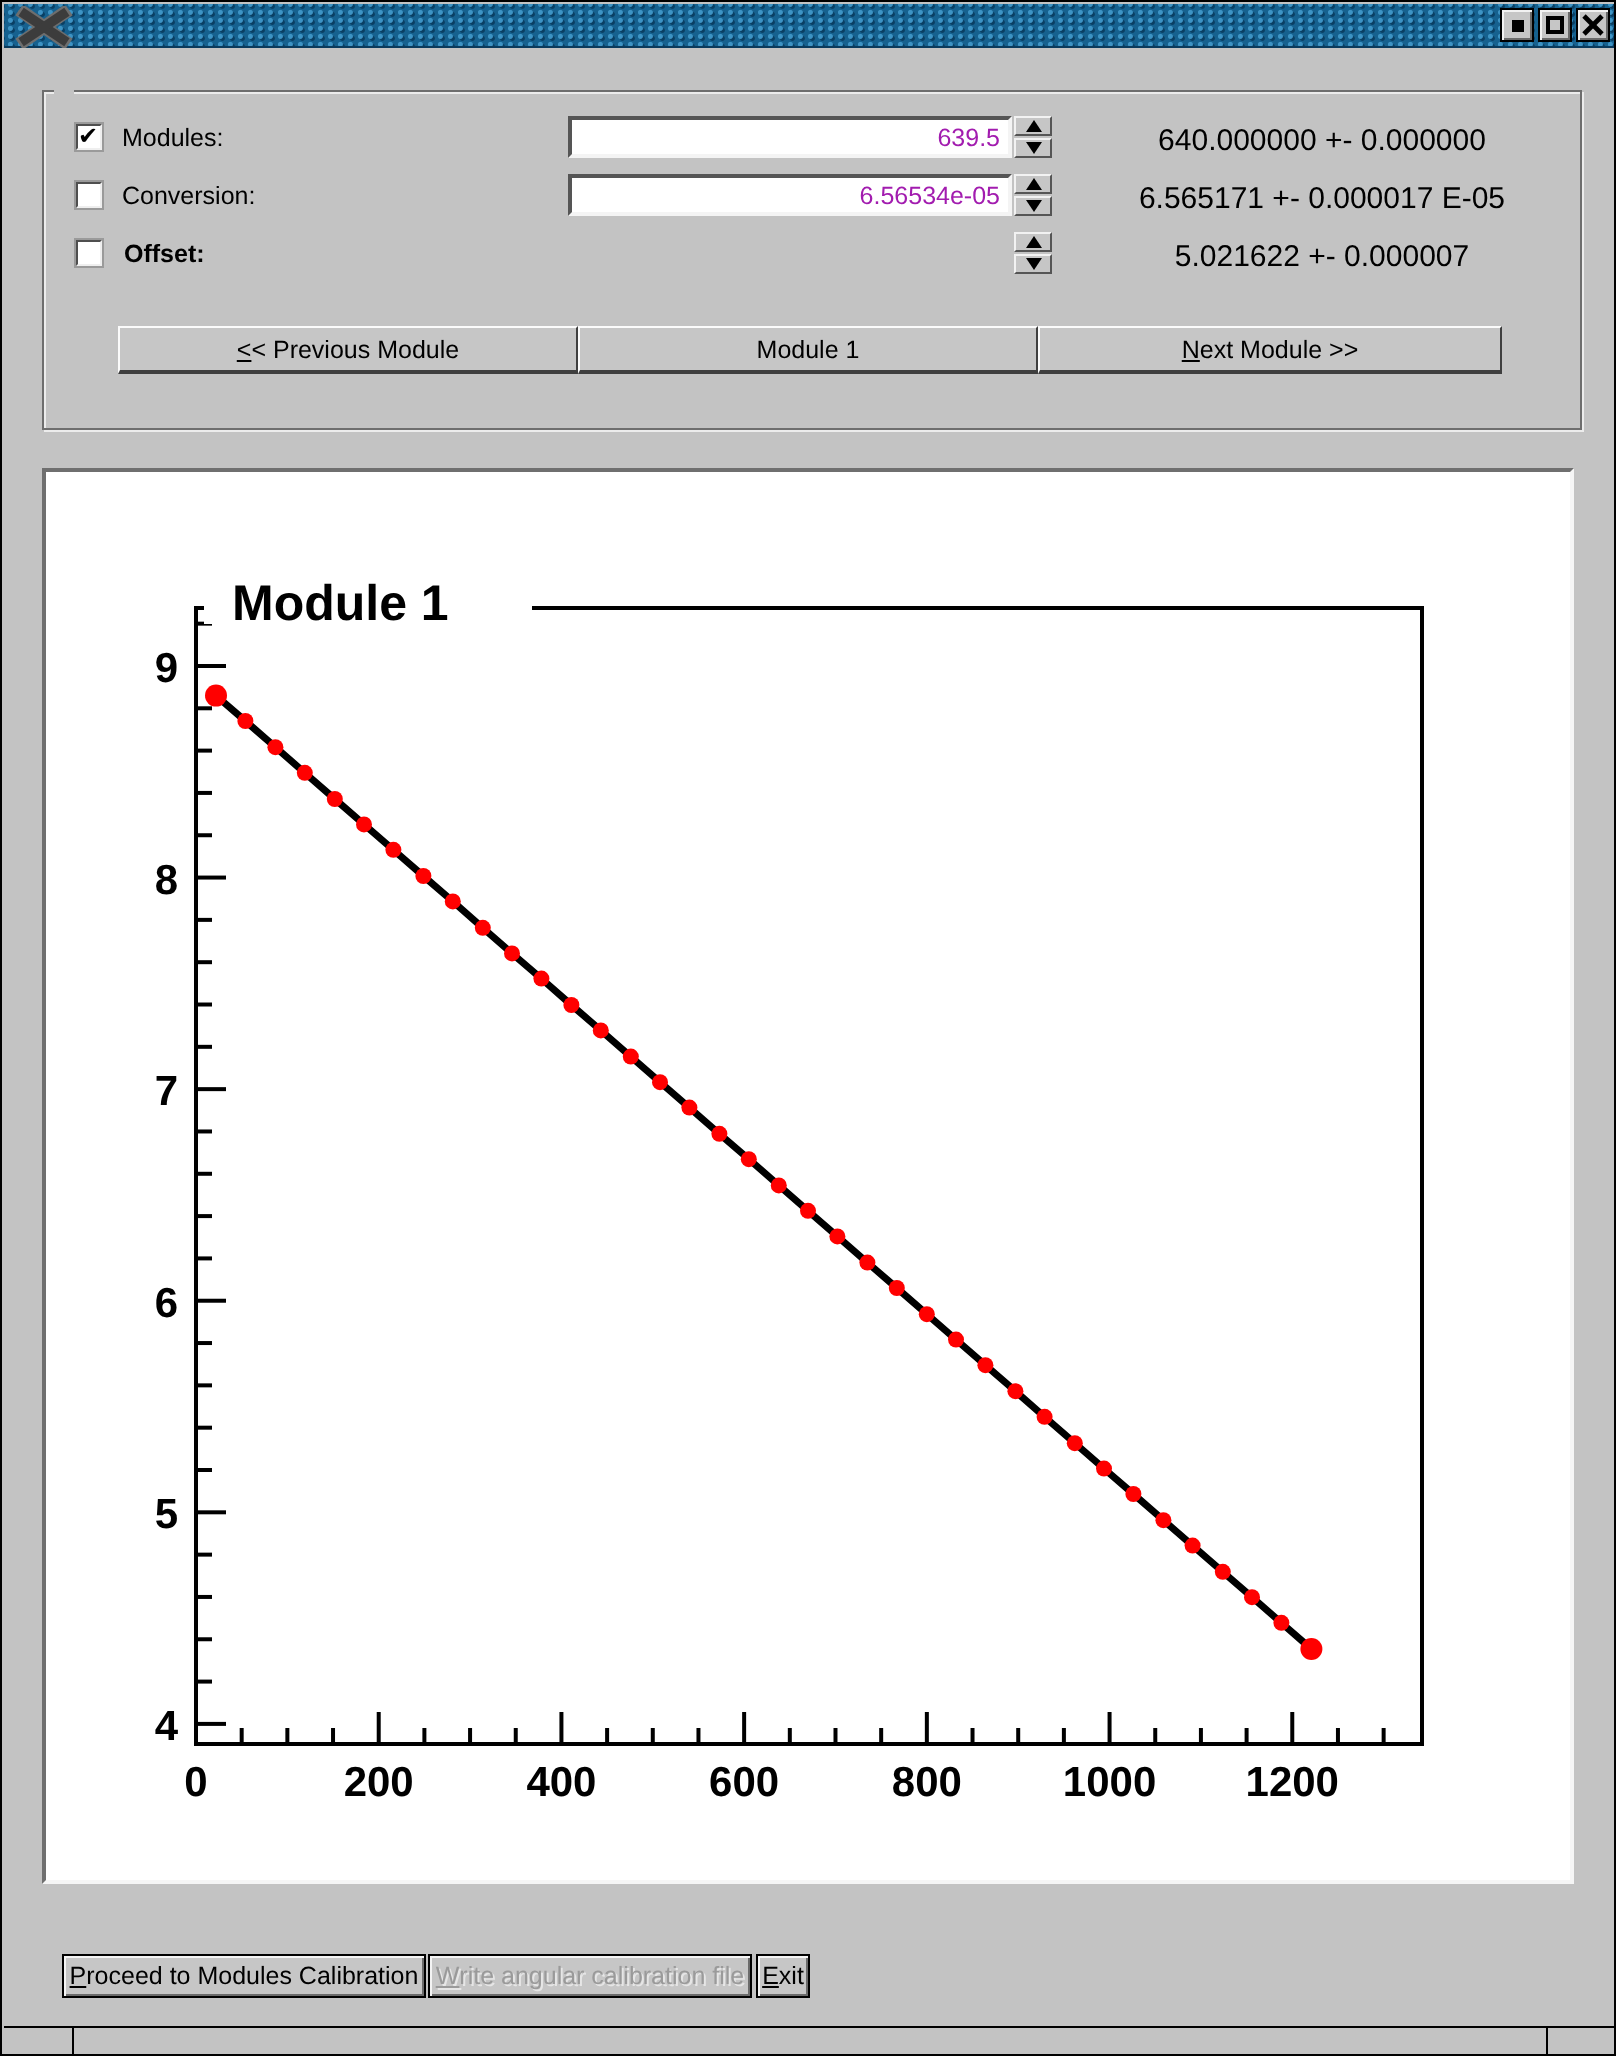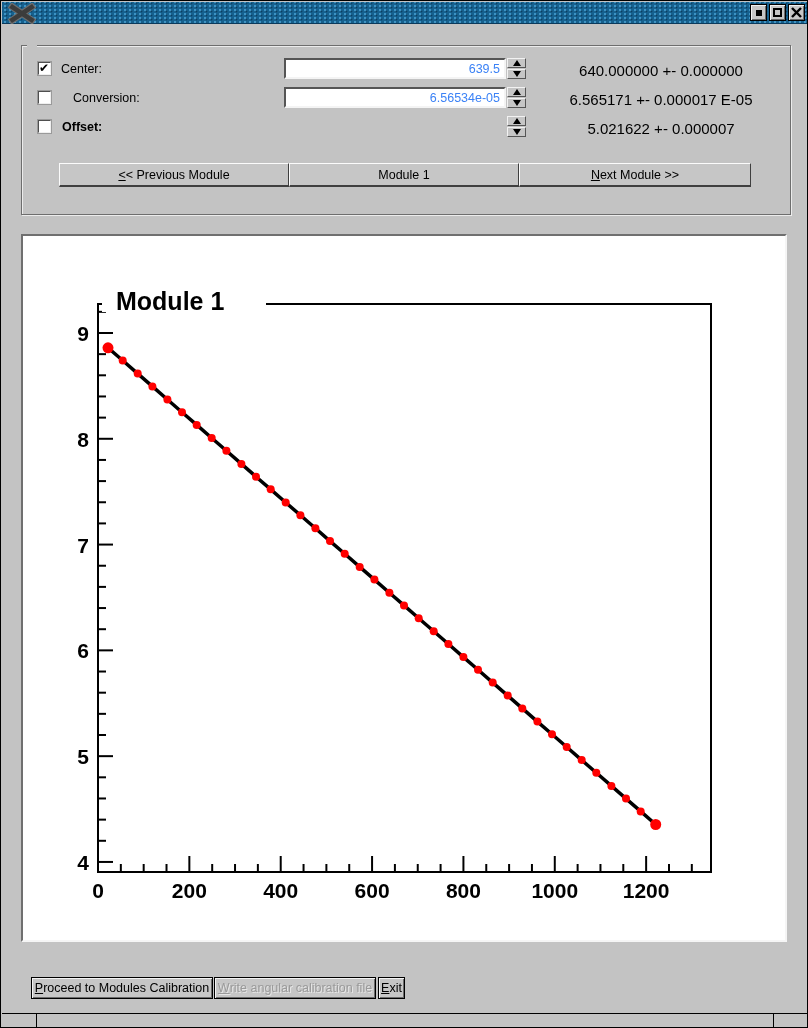--- a/index.html
+++ b/index.html
@@ -46,21 +46,21 @@
   .checkbox.checked::after{
     content:"\2714";position:absolute;left:0px;top:-2px;
     font-size:12px;font-weight:bold;color:#000;
   }
   .ctl-label{position:absolute;font-size:12.5px;}
   .spin-field{
     position:absolute;width:222px;height:21px;background:#fff;
     border-top:2px solid #555;border-left:2px solid #555;
     border-bottom:2px solid #f4f4f4;border-right:2px solid #f4f4f4;
     font-family:"Liberation Sans","DejaVu Sans",sans-serif;
-    font-size:12.5px;text-align:right;padding:0 4px 0 0;color:#3b82f6;
+    font-size:12.5px;text-align:right;padding:0 4px 0 0;color:#a21caf;
   }
   .spinner{position:absolute;width:19px;height:21px;display:flex;flex-direction:column;gap:1px;}
   .spin-btn{
     flex:1;background:#c6c6c6;
     border-top:1px solid #f2f2f2;border-left:1px solid #f2f2f2;
     border-bottom:1px solid #555;border-right:1px solid #555;
     display:flex;align-items:center;justify-content:center;padding:0;
   }
   .spin-btn span{display:block;width:0;height:0;}
   .arrow-up{border-left:4px solid transparent;border-right:4px solid transparent;border-bottom:6px solid #000;}
@@ -125,34 +125,34 @@
         </svg>
       </div>
     </div>
   </div>
 
   <div class="groupbox">
     <div class="gb-gap"></div>
   </div>
 
   <div class="checkbox checked" style="left:37px;top:61px;"></div>
-  <div class="ctl-label" style="left:60px;top:61px;">Center:</div>
+  <div class="ctl-label" style="left:60px;top:61px;">Modules:</div>
   <input class="spin-field" style="left: 283px; top: 57px;" value="639.5">
   <div class="spinner" style="left:506px;top:57px;">
     <button class="spin-btn">
         <span class="arrow-up"></span>
       </button>
     <button class="spin-btn">
         <span class="arrow-down"></span>
       </button>
   </div>
   <div class="result-text" style="top:61px;">640.000000 +- 0.000000</div>
 
   <div class="checkbox" style="left:37px;top:90px;"></div>
-  <div class="ctl-label" style="left:72px;top:90px;">Conversion:</div>
+  <div class="ctl-label" style="left:60px;top:90px;">Conversion:</div>
   <input class="spin-field" style="left: 283px; top: 86px;" value="6.56534e-05">
   <div class="spinner" style="left:506px;top:86px;">
     <button class="spin-btn">
         <span class="arrow-up"></span>
       </button>
     <button class="spin-btn">
         <span class="arrow-down"></span>
       </button>
   </div>
   <div class="result-text" style="top:90px;">6.565171 +- 0.000017 E-05</div>

